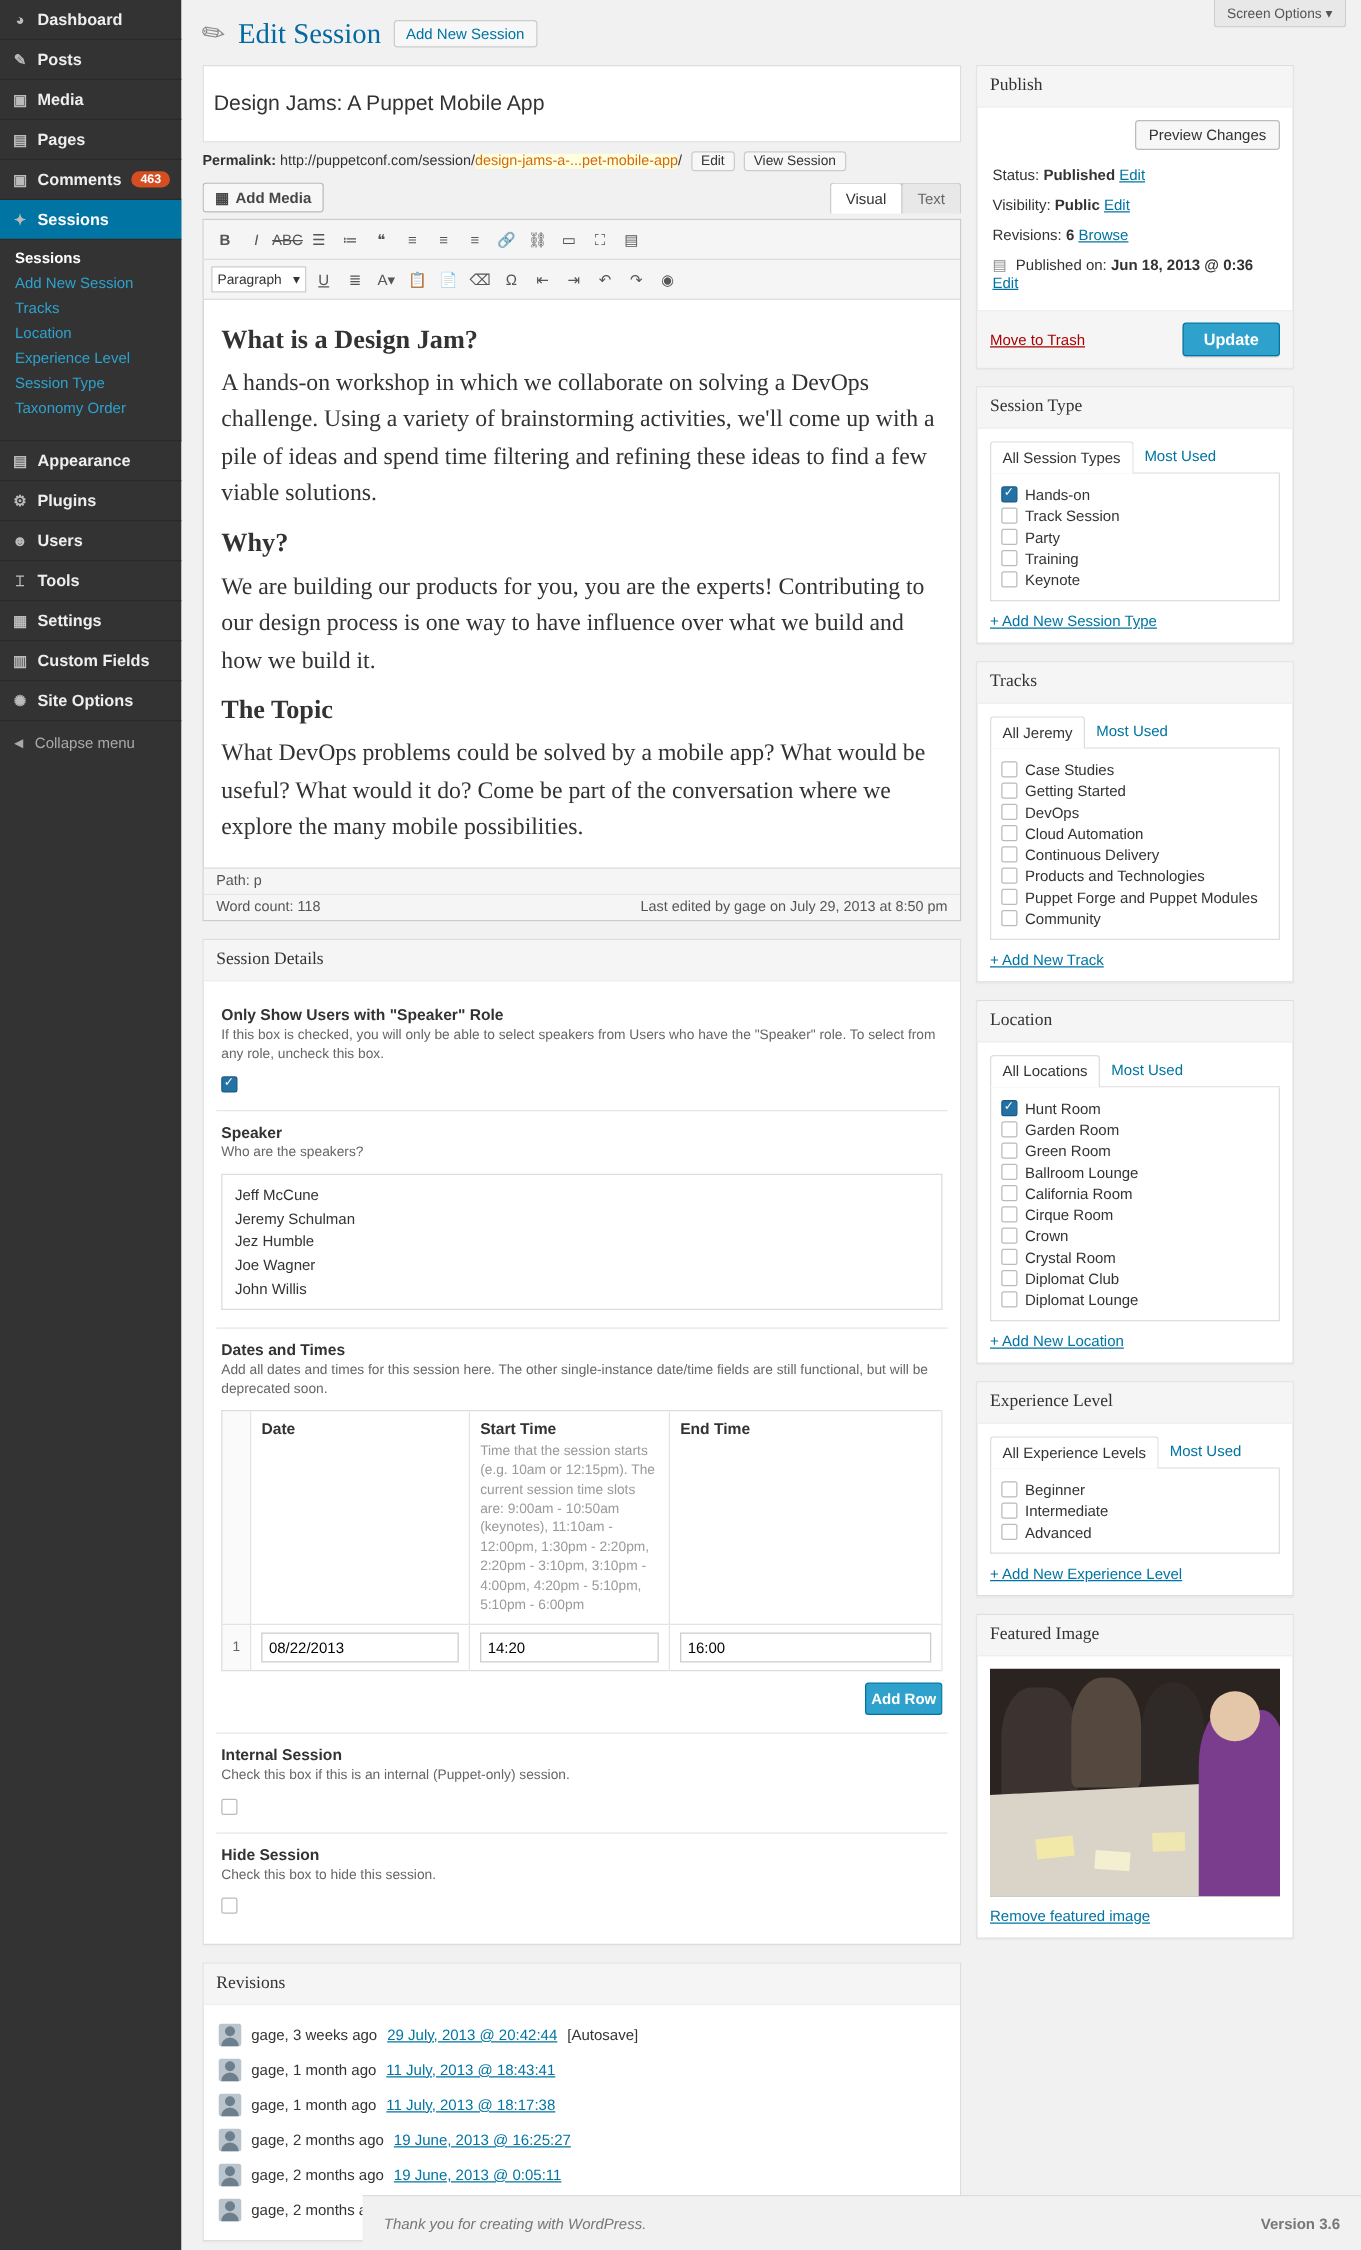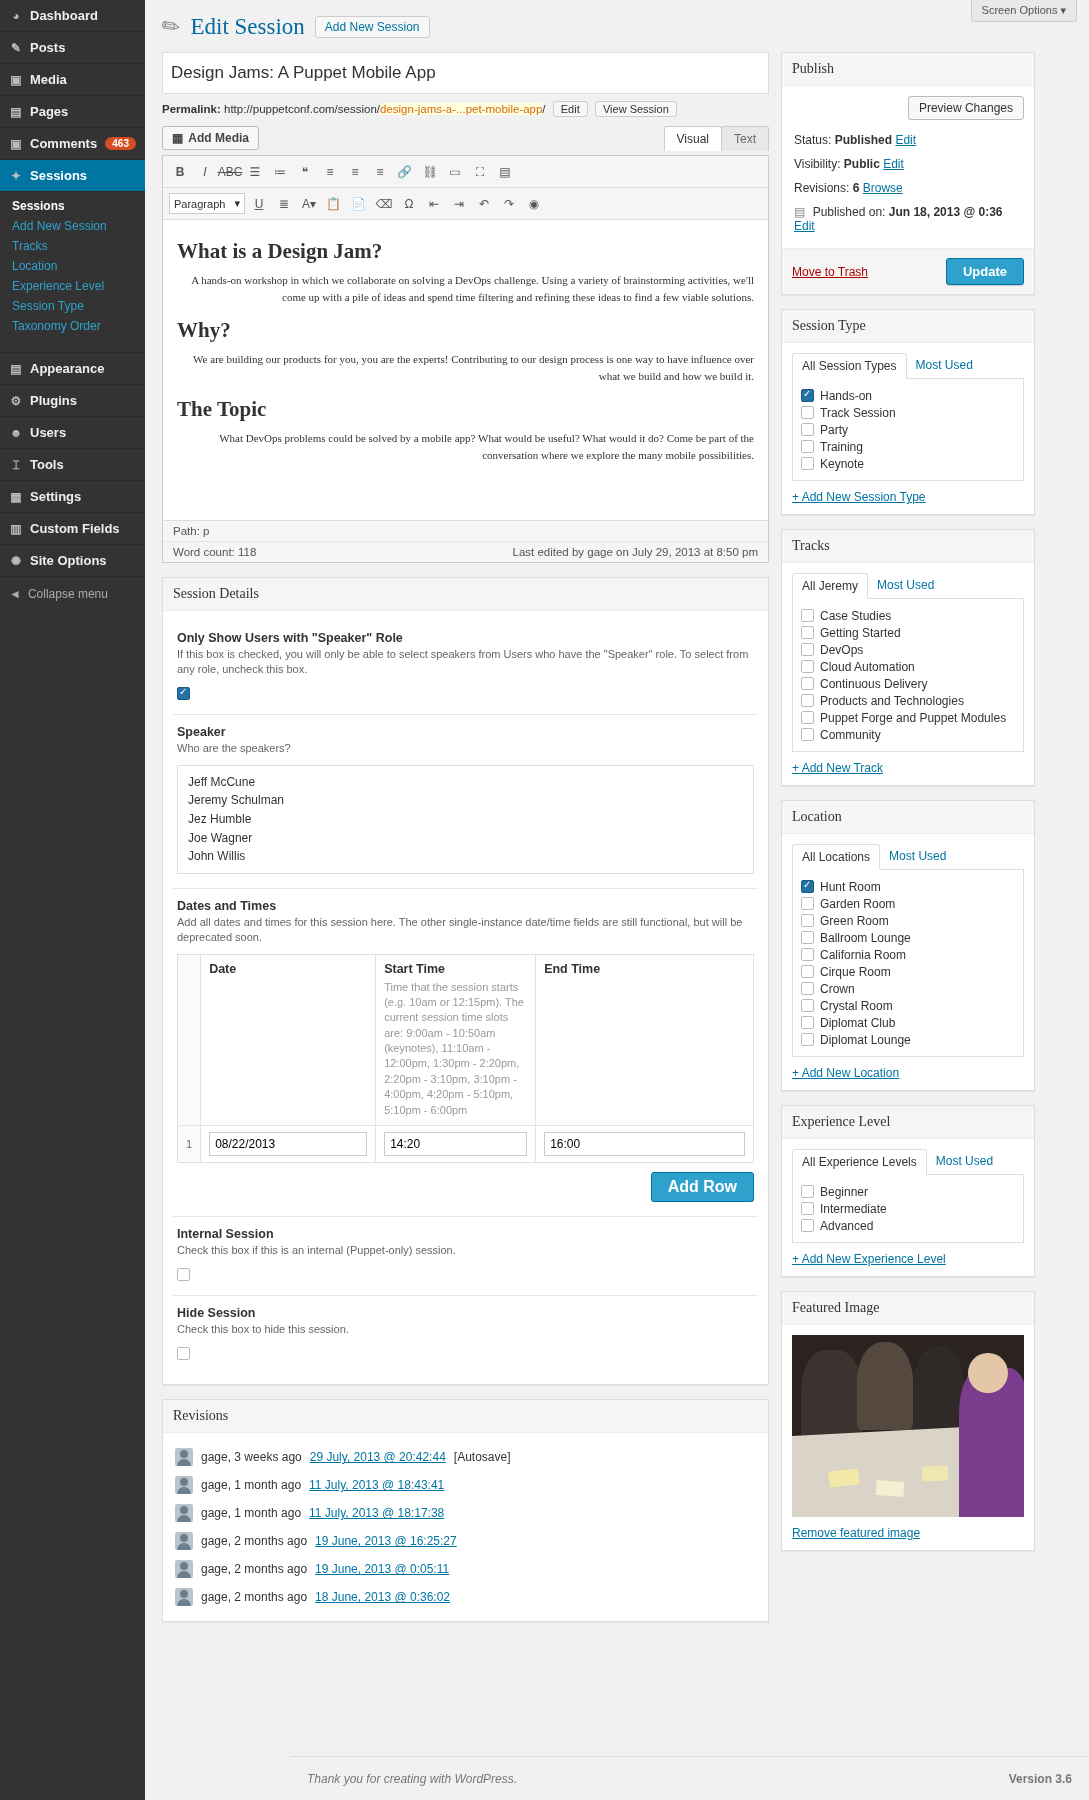--- a/index.html
+++ b/index.html
@@ -65,21 +65,21 @@
     font-size:12px; background:#f7f7f7; border:1px solid #ccc; border-radius:3px;
     padding:3px 9px; color:#0074a2; text-decoration:none;
   }
 
   .columns { display:flex; gap:12px; padding:6px 12px 0 17px; }
   .col-left { width:607px; }
   .col-right { width:254px; }
 
   
   .title-input {
-    width:100%; font-size:17px; padding:10px 8px; border:1px solid #ddd;
+    width:100%; font-size:17px; padding:20px 8px; border:1px solid #ddd;
     font-family:"Liberation Sans", sans-serif; color:#333; background:#fff;
   }
   .permalink-row { font-size:11.5px; margin:7px 0 9px 0; color:#333; }
   .permalink-row b { font-weight:bold; }
   .permalink-row .slug { background:#ffffe0; color:#d26911; }
   .mini-btn {
     display:inline-block; background:#f7f7f7; border:1px solid #ccc; border-radius:3px;
     font-size:11px; padding:1px 7px; margin-left:4px; color:#333; text-decoration:none;
   }
 
@@ -103,21 +103,21 @@
   .tb-btn {
     width:22px; height:21px; display:flex; align-items:center; justify-content:center;
     font-size:12px; color:#555; border:1px solid transparent; border-radius:2px;
   }
   .tb-sel {
     border:1px solid #ccc; background:#fff; font-size:11px; padding:2px 4px;
     width:76px; height:21px; display:flex; align-items:center; justify-content:space-between;
   }
   .editor-body { padding:9px 14px 6px 14px; min-height:300px; font-family:"Liberation Serif", serif; }
   .editor-body h2 { font-size:21px; margin:10px 0 8px 0; font-weight:bold; }
-  .editor-body p { font-size:11px; line-height:1.55; margin:0 0 12px 0;text-align:right; }
+  .editor-body p { font-size:19px; line-height:1.55; margin:0 0 12px 0; }
   .path-row { border-top:1px solid #ddd; background:#f5f5f5; padding:4px 10px; font-size:11.5px; color:#555; }
   .status-row { display:flex; justify-content:space-between; background:#f5f5f5; padding:4px 10px; font-size:11.5px; color:#555; border-top:1px solid #e5e5e5; }
 
   
   .postbox { background:#fff; border:1px solid #ddd; margin-bottom:14px; box-shadow:0 1px 1px rgba(0,0,0,.04); }
   .postbox > h3 {
     margin:0; font-size:14px; font-weight:normal; padding:8px 10px;
     border-bottom:1px solid #eee; background:#f5f5f5; color:#333;
     font-family:"Liberation Serif", serif;
   }
@@ -136,21 +136,21 @@
   table.dt th {
     text-align:left; font-size:12.5px; font-weight:bold; padding:7px 8px;
     border-right:1px solid #e3e3e3; vertical-align:top; background:#fff;
   }
   table.dt th .hint { font-weight:normal; font-size:11px; color:#999; line-height:1.4; display:block; margin-top:4px; }
   table.dt td { border-top:1px solid #e3e3e3; border-right:1px solid #e3e3e3; padding:6px 8px; }
   table.dt td.num { width:20px; text-align:center; color:#666; font-size:11px; background:#fafafa; }
   table.dt input { width:100%; padding:4px 5px; border:1px solid #ccc; font-size:12px; }
   .addrow {
     float:right; margin-top:9px; background:#2ea2cc; border:1px solid #0074a2; color:#fff;
-    font-size:16px; padding:5px 16px; border-radius:3px; font-weight:bold;
+    font-size:12px; padding:5px 4px; border-radius:3px; font-weight:bold;
     box-shadow:0 1px 0 rgba(0,0,0,.15);
   }
 
   
   .pb-row { font-size:12px; padding:5px 2px; }
   .pb-row .ico { color:#888; margin-right:4px; }
   .pb-row a { color:#0074a2; text-decoration:underline; }
   .btn-secondary {
     background:#f7f7f7; border:1px solid #bbb; border-radius:3px; font-size:12px;
     padding:4px 10px; color:#333;

